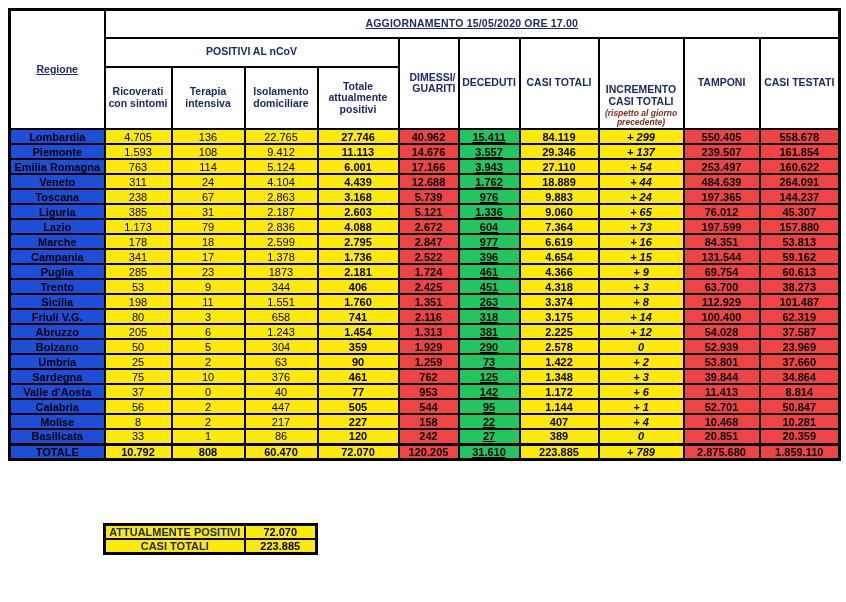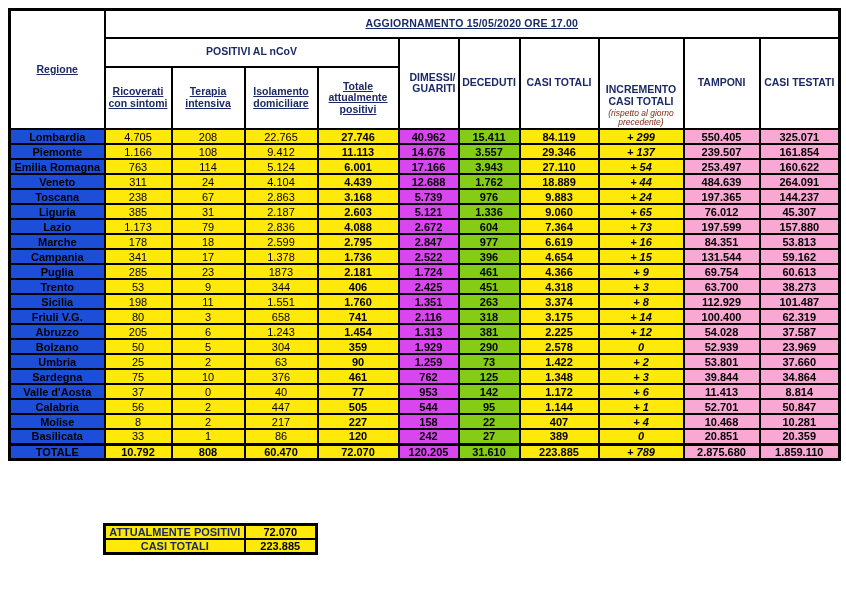--- a/index.html
+++ b/index.html
@@ -22,33 +22,33 @@
     padding: 0 2px;
     text-align: center;
     vertical-align: middle;
     font-size: 11px;
     line-height: 1.12;
     overflow: hidden;
   }
   .main thead th { background: #fff; color: #1b2a66; font-weight: bold; font-size: 10.5px; }
   .r1 th { height: 28px; text-decoration: underline; }
   .r2 th { height: 22px; }
-  .r3 th { height: 46px; text-decoration: underline; }
+  .r3 th { height: 46px; }
   .title-cell { font-size: 13.5px; letter-spacing: 0.2px; }
   th.yellow-h { background: #ffe90a; }
   th.prewrap { white-space: pre-line; text-align: right; }
   .incr-main { display: block; white-space: pre-line; line-height: 1.2; margin-top: 44px; }
-  .incr-note { display: block; font-style: italic; font-weight: 400; font-size: 8.5px; color: #7f2a12; line-height: 1.15; margin-top: 1px; }
+  .incr-note { display: block; font-style: italic; font-weight: 700; font-size: 8.5px; color: #7f2a12; line-height: 1.15; margin-top: 1px; }
 
   .main tbody td { height: 15px; }
   .main td.region { font-weight: bold; background: #1d4ed8; }
   .y  { background: #ffe90a; }
-  .g  { background: #d946ef; }
-  .r  { background: #84cc16; }
-  .w  { background: #f9a8d4; }
+  .g  { background: #ef4444; }
+  .r  { background: #22c55e; text-decoration: underline; }
+  .w  { background: #ef4444; }
   .b  { font-weight: bold; }
   .it { font-style: italic; font-weight: 600; }
   .main tr.total td { font-weight: bold; border-top-width: 3px; }
 
   
   .summary { position: absolute; left: 103px; top: 523px; width: 212px; border: 3px solid #000; }
   .summary td {
     border: 2px solid #000;
     height: 13px;
     padding: 0 2px;
@@ -102,33 +102,33 @@
         <th>Ricoverati con sintomi</th>
         <th>Terapia intensiva</th>
         <th>Isolamento domiciliare</th>
         <th>Totale attualmente positivi</th>
       </tr>
     </thead>
     <tbody id="rows">
         <tr>
           <td class="region">Lombardia</td>
           <td class="y">4.705</td>
-          <td class="y">208</td>
+          <td class="y">136</td>
           <td class="y">22.765</td>
           <td class="y b">27.746</td>
           <td class="g b">40.962</td>
           <td class="r b">15.411</td>
           <td class="y b">84.119</td>
           <td class="y it">+ 299</td>
           <td class="w b">550.405</td>
-          <td class="w b">325.071</td>
+          <td class="w b">558.678</td>
         </tr>
         <tr>
           <td class="region">Piemonte</td>
-          <td class="y">1.166</td>
+          <td class="y">1.593</td>
           <td class="y">108</td>
           <td class="y">9.412</td>
           <td class="y b">11.113</td>
           <td class="g b">14.676</td>
           <td class="r b">3.557</td>
           <td class="y b">29.346</td>
           <td class="y it">+ 137</td>
           <td class="w b">239.507</td>
           <td class="w b">161.854</td>
         </tr>

